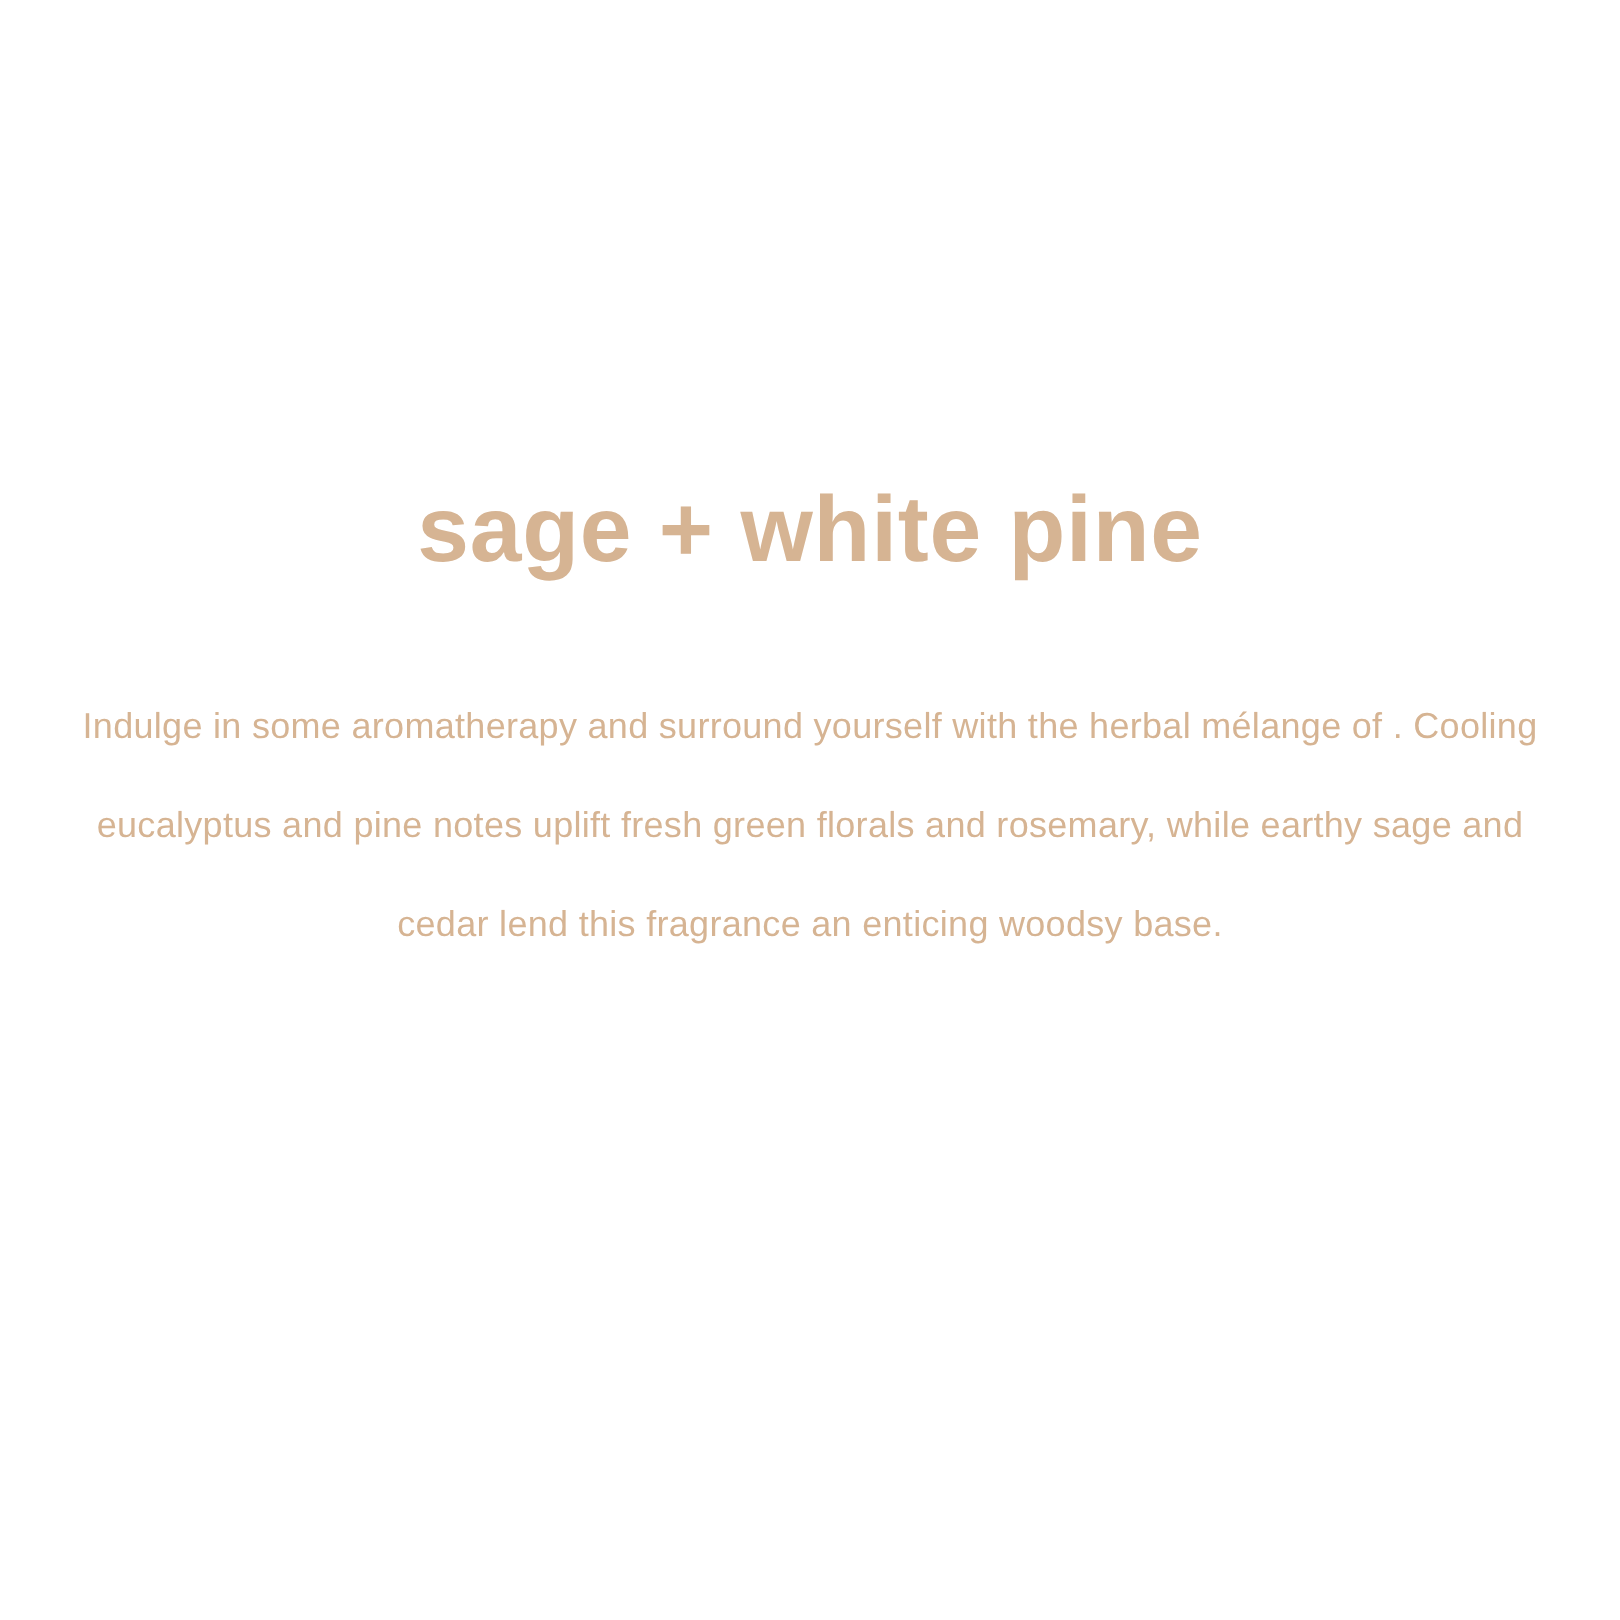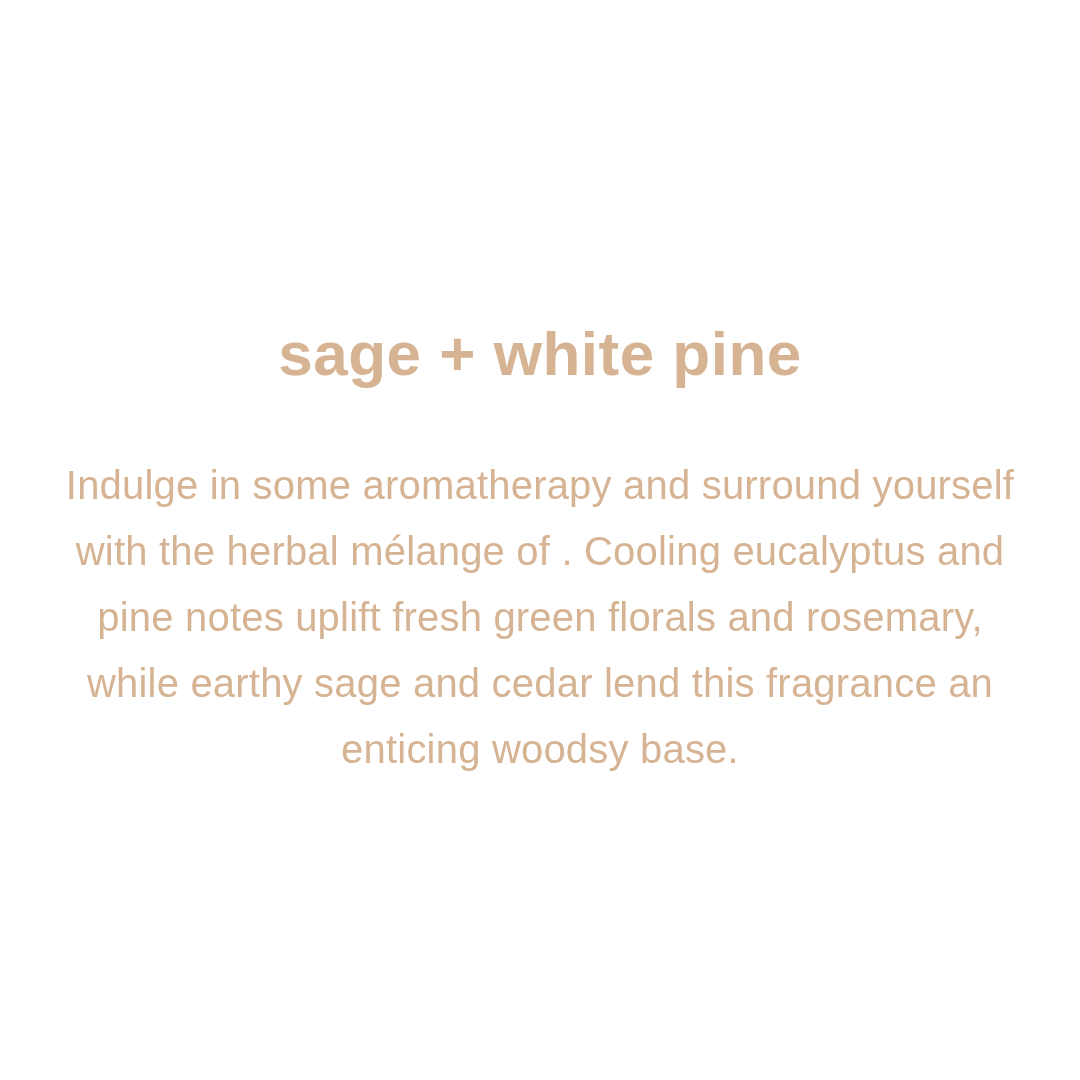--- a/index.html
+++ b/index.html
@@ -43,21 +43,21 @@
   }
   .product-description {
     margin: 0;
     padding: 0;
     position: absolute;
     top: 452px;
     left: 46px;
     width: 988px;
     text-align: center;
     font-family: "Liberation Sans", sans-serif;
-    font-size: 40px;
+    font-size: 24px;
     font-weight: 400;
     color: #d6b493;
     line-height: 66px;
     letter-spacing: 0.2px;
   }
 </style>
 </head>
 <body>
 
 <div class="card">

